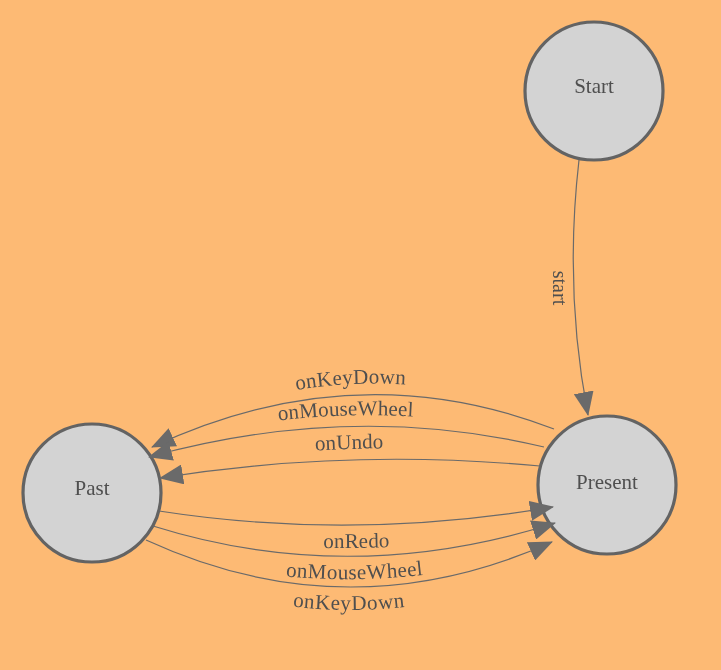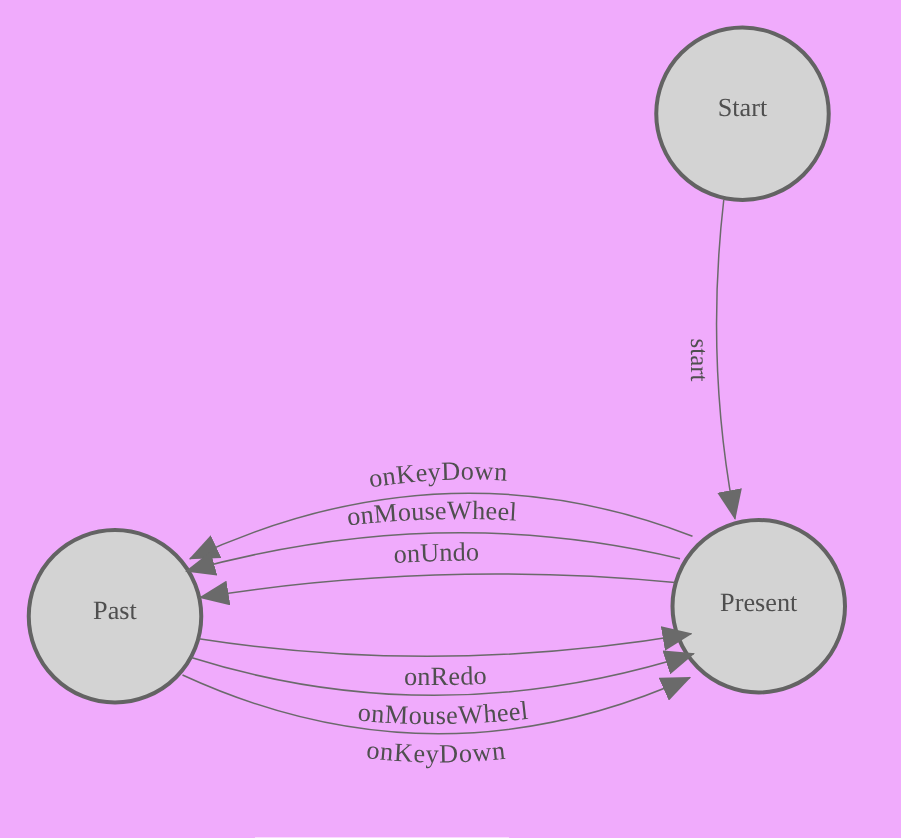--- a/index.html
+++ b/index.html
@@ -8,21 +8,21 @@
     background: #ffffff;
     width: 721px;
     height: 670px;
     overflow: hidden;
     font-family: "Liberation Serif", "DejaVu Serif", serif;
   }
   #stage {
     position: relative;
     width: 721px;
     height: 670px;
-    background: #f0abfc;
+    background: #fdba74;
   }
   svg { display: block; }
   .node-circle {
     fill: #d3d3d3;
     stroke: #636363;
     stroke-width: 3.2px;
   }
   .node-label {
     fill: #4f4f4f;
     font-size: 21px;

